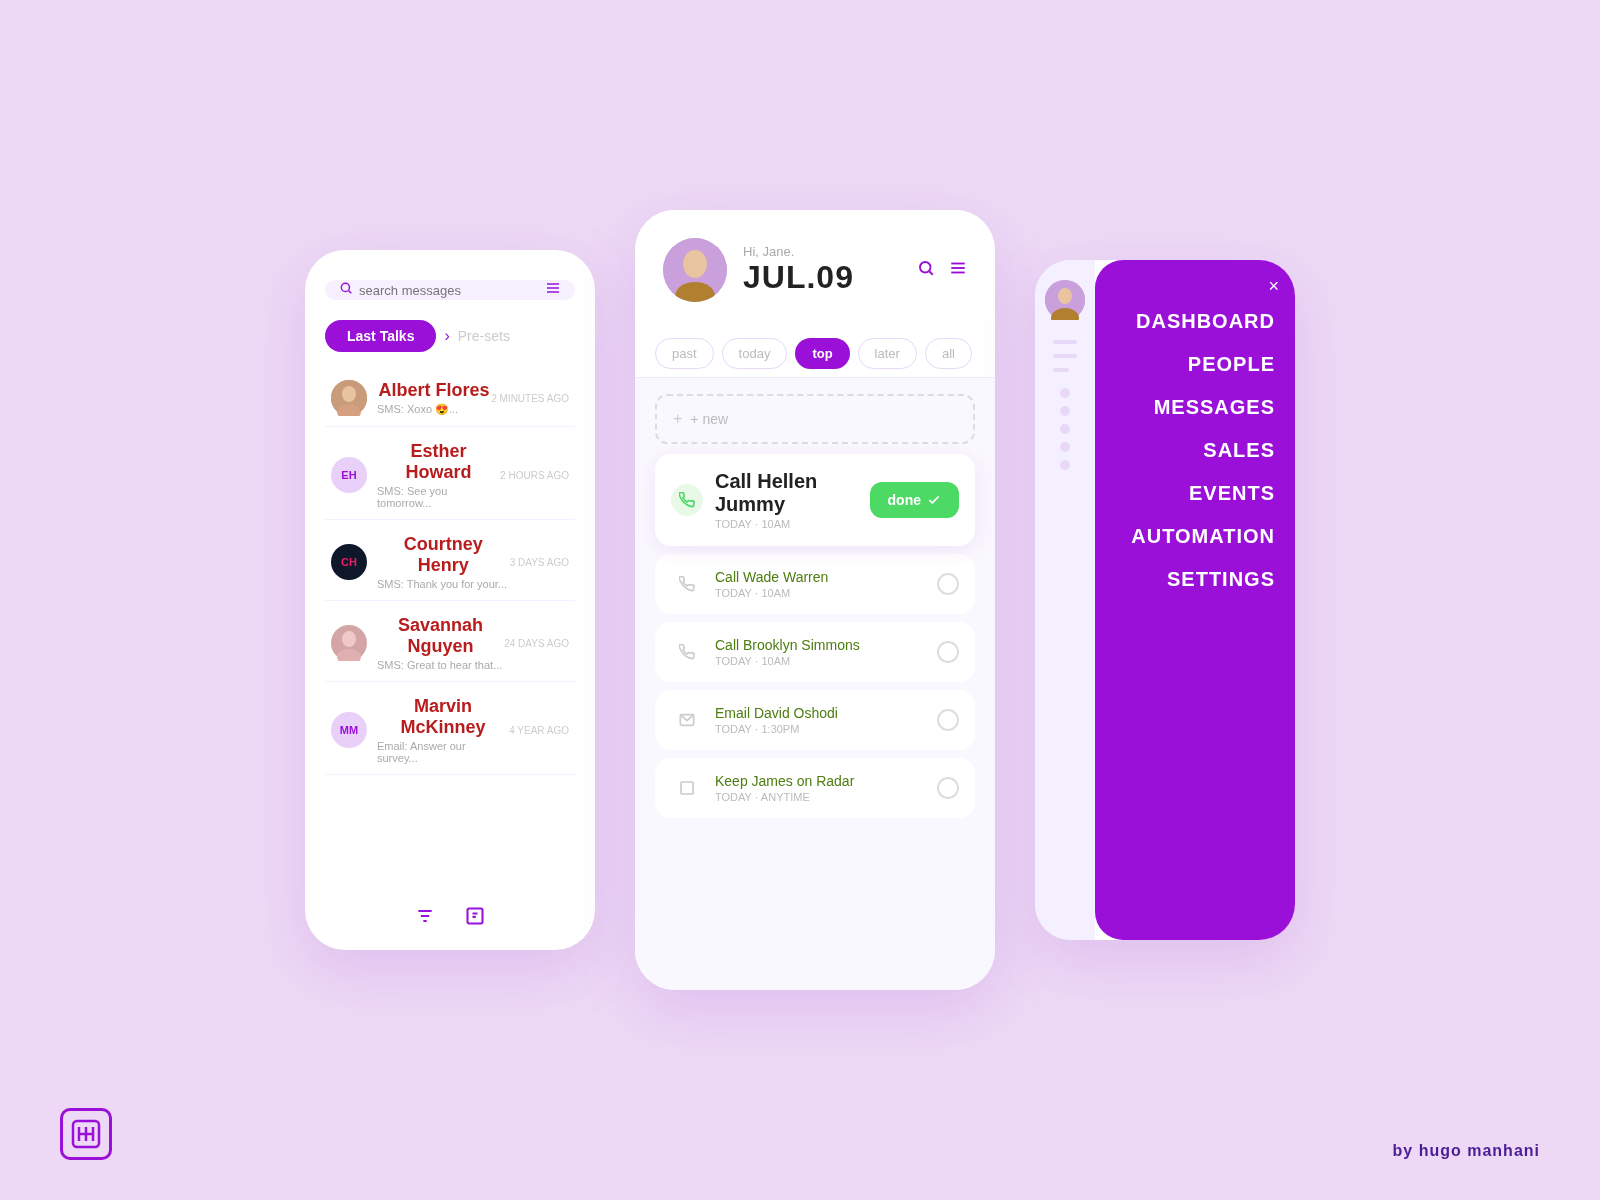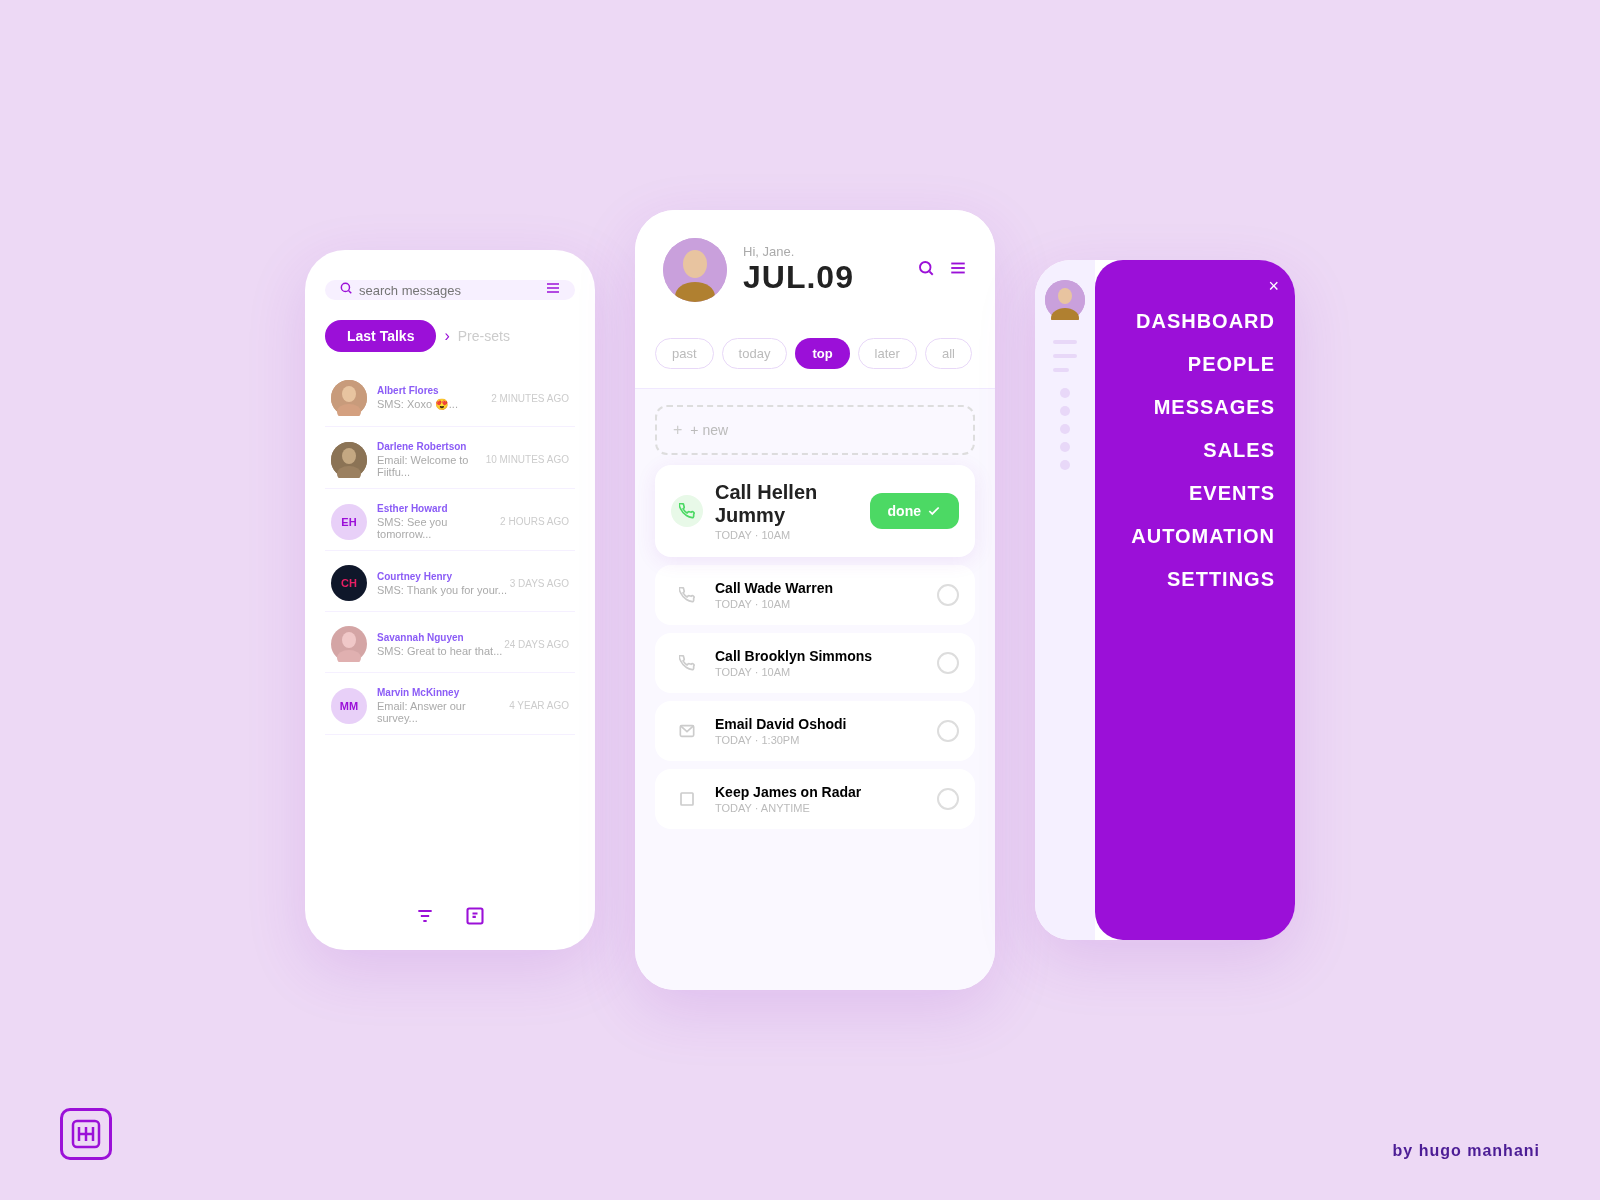--- a/index.html
+++ b/index.html
@@ -101,23 +101,24 @@
       align-items: center;
       justify-content: center;
       font-size: 11px;
       font-weight: 700;
       color: white;
     }
     .msg-content {
       flex: 1;
     }
     .msg-name {
-      font-size: 10px;
+      font-size: 18px;
       font-weight: 600;
-      color: #8b5cf6;
+      color: #b91c1c;
+      text-align: center;
     }
     .msg-preview {
       font-size: 11px;
       color: #aaa;
       margin-top: 2px;
     }
     .msg-time {
       font-size: 10px;
       color: #ccc;
       text-align: right;
@@ -174,21 +175,21 @@
       letter-spacing: 1px;
     }
     .header-icons {
       display: flex;
       gap: 14px;
       align-items: center;
     }
     .filter-tabs {
       display: flex;
       gap: 8px;
-      padding: 16px 20px 19px;
+      padding: 16px 20px 8px;
       background: white;
       border-bottom: 1px solid #f0e8ff;
     }
     .filter-tab {
       padding: 7px 16px;
       border-radius: 20px;
       font-size: 13px;
       cursor: pointer;
       color: #bbb;
       border: 1.5px solid transparent;
@@ -264,22 +265,22 @@
       color: #ccc;
     }
     .radar-icon-normal {
       color: #ccc;
     }
     .task-details {
       flex: 1;
     }
     .task-title {
       font-size: 14px;
-      font-weight: 700;
-      color: #000000;
+      font-weight: 400;
+      color: #4d7c0f;
     }
     .task-title-active {
       font-size: 20px;
       font-weight: 700;
       color: #222;
     }
     .task-time {
       font-size: 11px;
       color: #bbb;
       margin-top: 2px;
@@ -458,34 +459,20 @@
             <ellipse cx="18" cy="32" rx="12" ry="8" fill="#d4a080"></ellipse>
           </svg>
         </div>
         <div class="msg-content">
           <div class="msg-name">Albert Flores</div>
           <div class="msg-preview">SMS: Xoxo 😍...</div>
         </div>
         <div class="msg-time">2 MINUTES AGO</div>
       </div>
 
-      <div class="message-item">
-        <div class="avatar av-dark">
-          <svg width="36" height="36" viewBox="0 0 36 36" xmlns="http://www.w3.org/2000/svg">
-            <circle cx="18" cy="18" r="18" fill="#8b7355"></circle>
-            <ellipse cx="18" cy="14" rx="7" ry="8" fill="#c4a882"></ellipse>
-            <ellipse cx="18" cy="32" rx="12" ry="8" fill="#9b8060"></ellipse>
-          </svg>
-        </div>
-        <div class="msg-content">
-          <div class="msg-name">Darlene Robertson</div>
-          <div class="msg-preview">Email: Welcome to Fiitfu...</div>
-        </div>
-        <div class="msg-time">10 MINUTES AGO</div>
-      </div>
 
       <div class="message-item">
         <div class="avatar av-eh" style="width:36px;height:36px;border-radius:50%;background:#e8d0f8;color:#9b10d8;display:flex;align-items:center;justify-content:center;font-size:11px;font-weight:700;margin-right:10px;">EH</div>
         <div class="msg-content">
           <div class="msg-name">Esther Howard</div>
           <div class="msg-preview">SMS: See you tomorrow...</div>
         </div>
         <div class="msg-time">2 HOURS AGO</div>
       </div>
 

